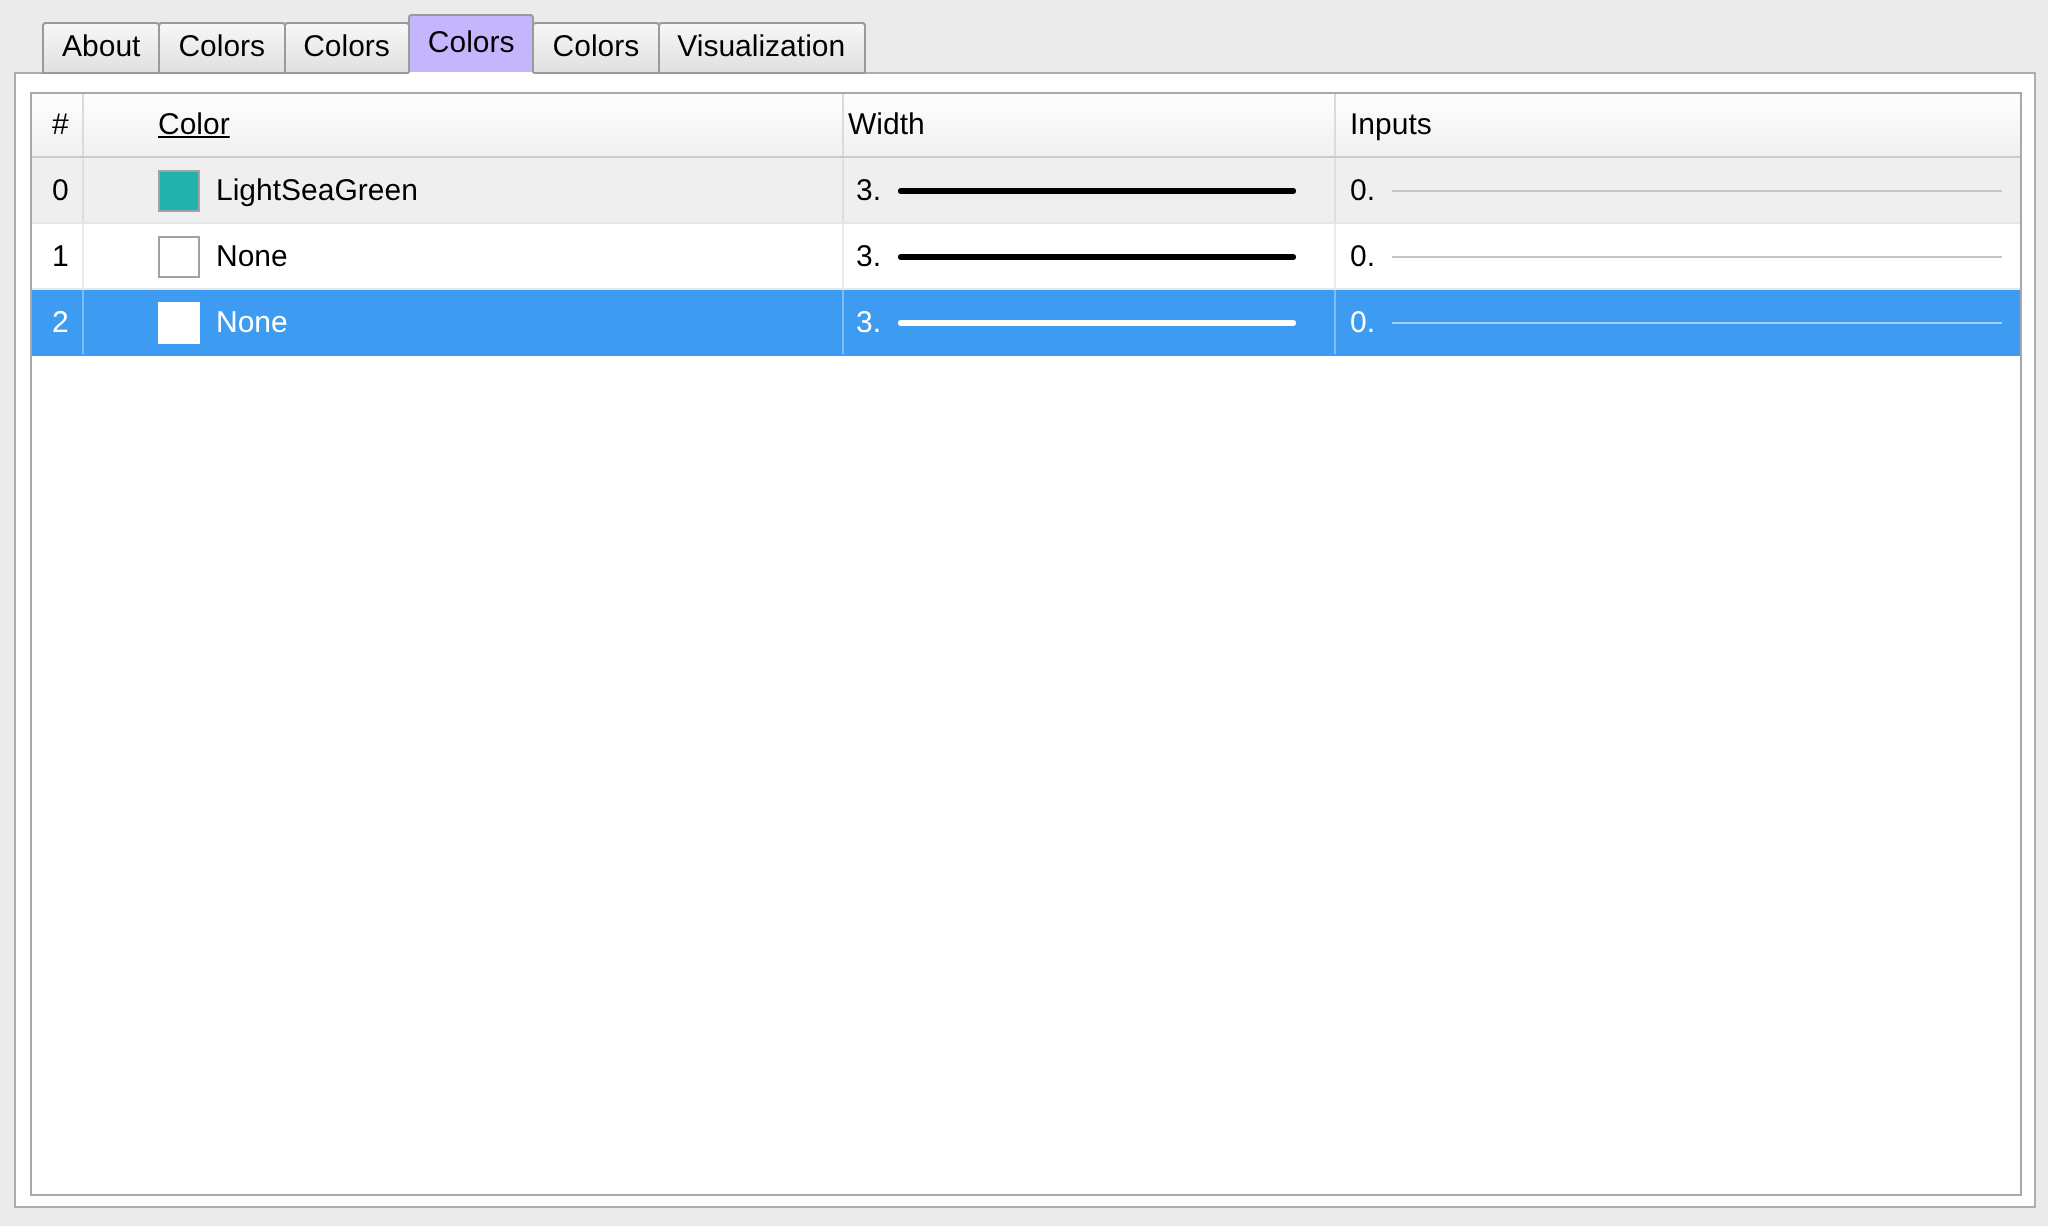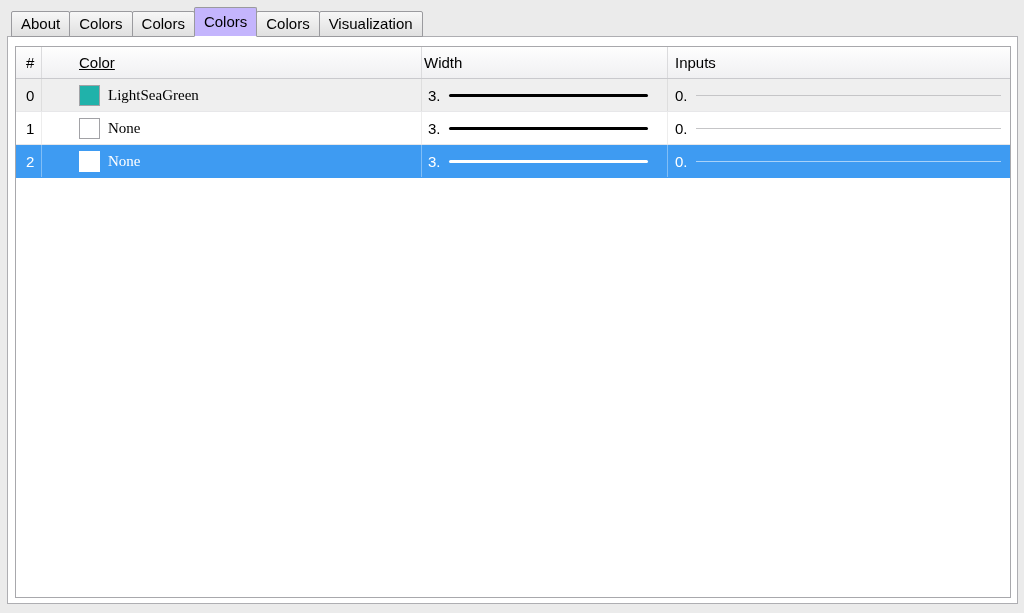--- a/index.html
+++ b/index.html
@@ -4,21 +4,21 @@
 <style>
   html,body{margin:0;padding:0;}
   body{
     width:1024px;height:613px;position:relative;overflow:hidden;
     background:var(--page-bg,#ebebeb);
     font-family:"Liberation Sans",sans-serif;
     -webkit-font-smoothing:antialiased;
   }
   
   .tabbar{
-    position:absolute;left:0;top:0;right:0;height:37px;
+    position:absolute;left:10px;top:0;right:0;height:37px;
     display:flex;align-items:flex-end;padding-left:11px;
     z-index:3;
   }
   .tab{
     box-sizing:border-box;height:26px;line-height:24px;
     padding:0 9px;margin-right:-1px;
     font-size:15px;color:#000;
     background:linear-gradient(#f7f7f7,#e0e0e0);
     border:1px solid #9a9a9e;border-radius:2px 2px 0 0;
     cursor:default;white-space:nowrap;
@@ -61,21 +61,21 @@
   .trow.alt{background:var(--alt-row-bg,#efefef);}
   .trow.selected{
     background:var(--selection-bg,#3e9bf2);
     color:var(--selection-text,#fff);
     border-bottom-color:var(--selection-bg,#3e9bf2);
   }
   .td{display:flex;align-items:center;box-sizing:border-box;overflow:hidden;}
   .td + .td{border-left:1px solid rgba(0,0,0,0.07);}
   .trow.selected .td + .td{border-left-color:rgba(255,255,255,0.35);}
   .td-index{padding-left:10px;}
-  .td-color{padding-left:37px;font-family:Liberation Serif, serif;}
+  .td-color{padding-left:37px;}
   .swatch{
     width:21px;height:21px;box-sizing:border-box;
     border:1px solid #a2a2a6;margin-right:8px;flex:none;
   }
   .trow.selected .swatch{border-color:#ffffff;}
   .td-width{padding:0 19px 0 6px;}
   .width-line{
     flex:1;height:3px;margin-left:8px;border-radius:2px;
     background:var(--line-black,#000);
   }

